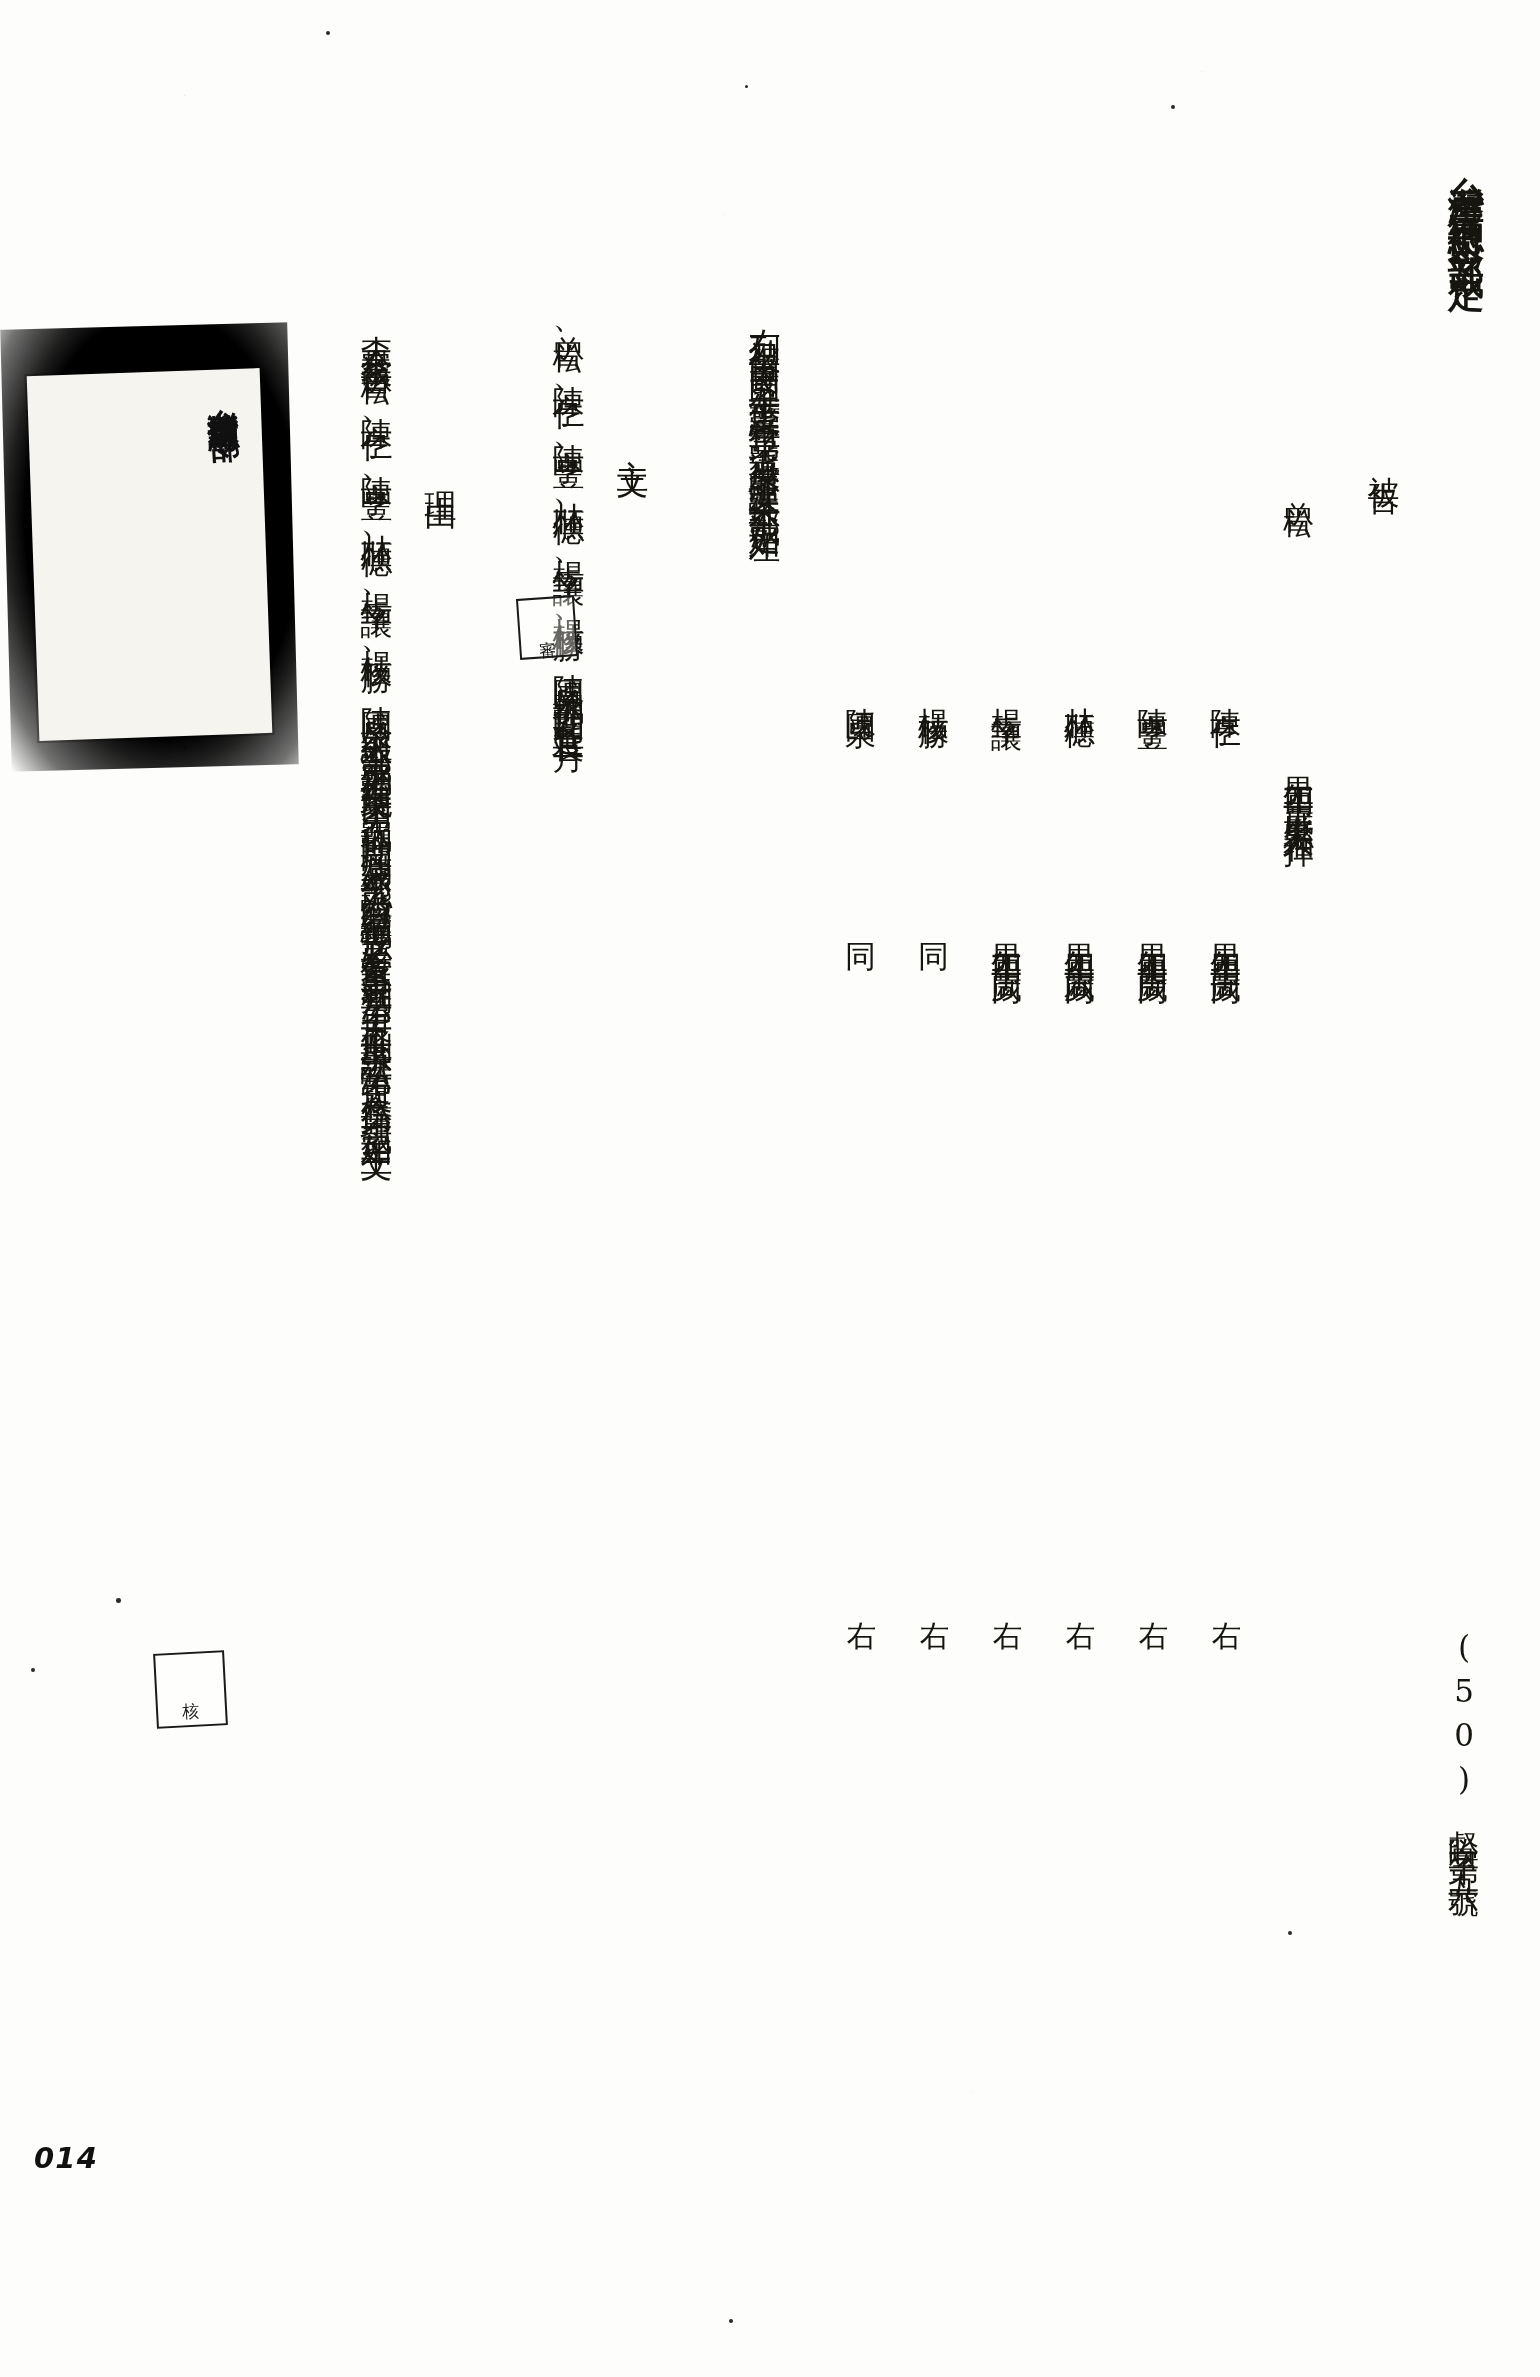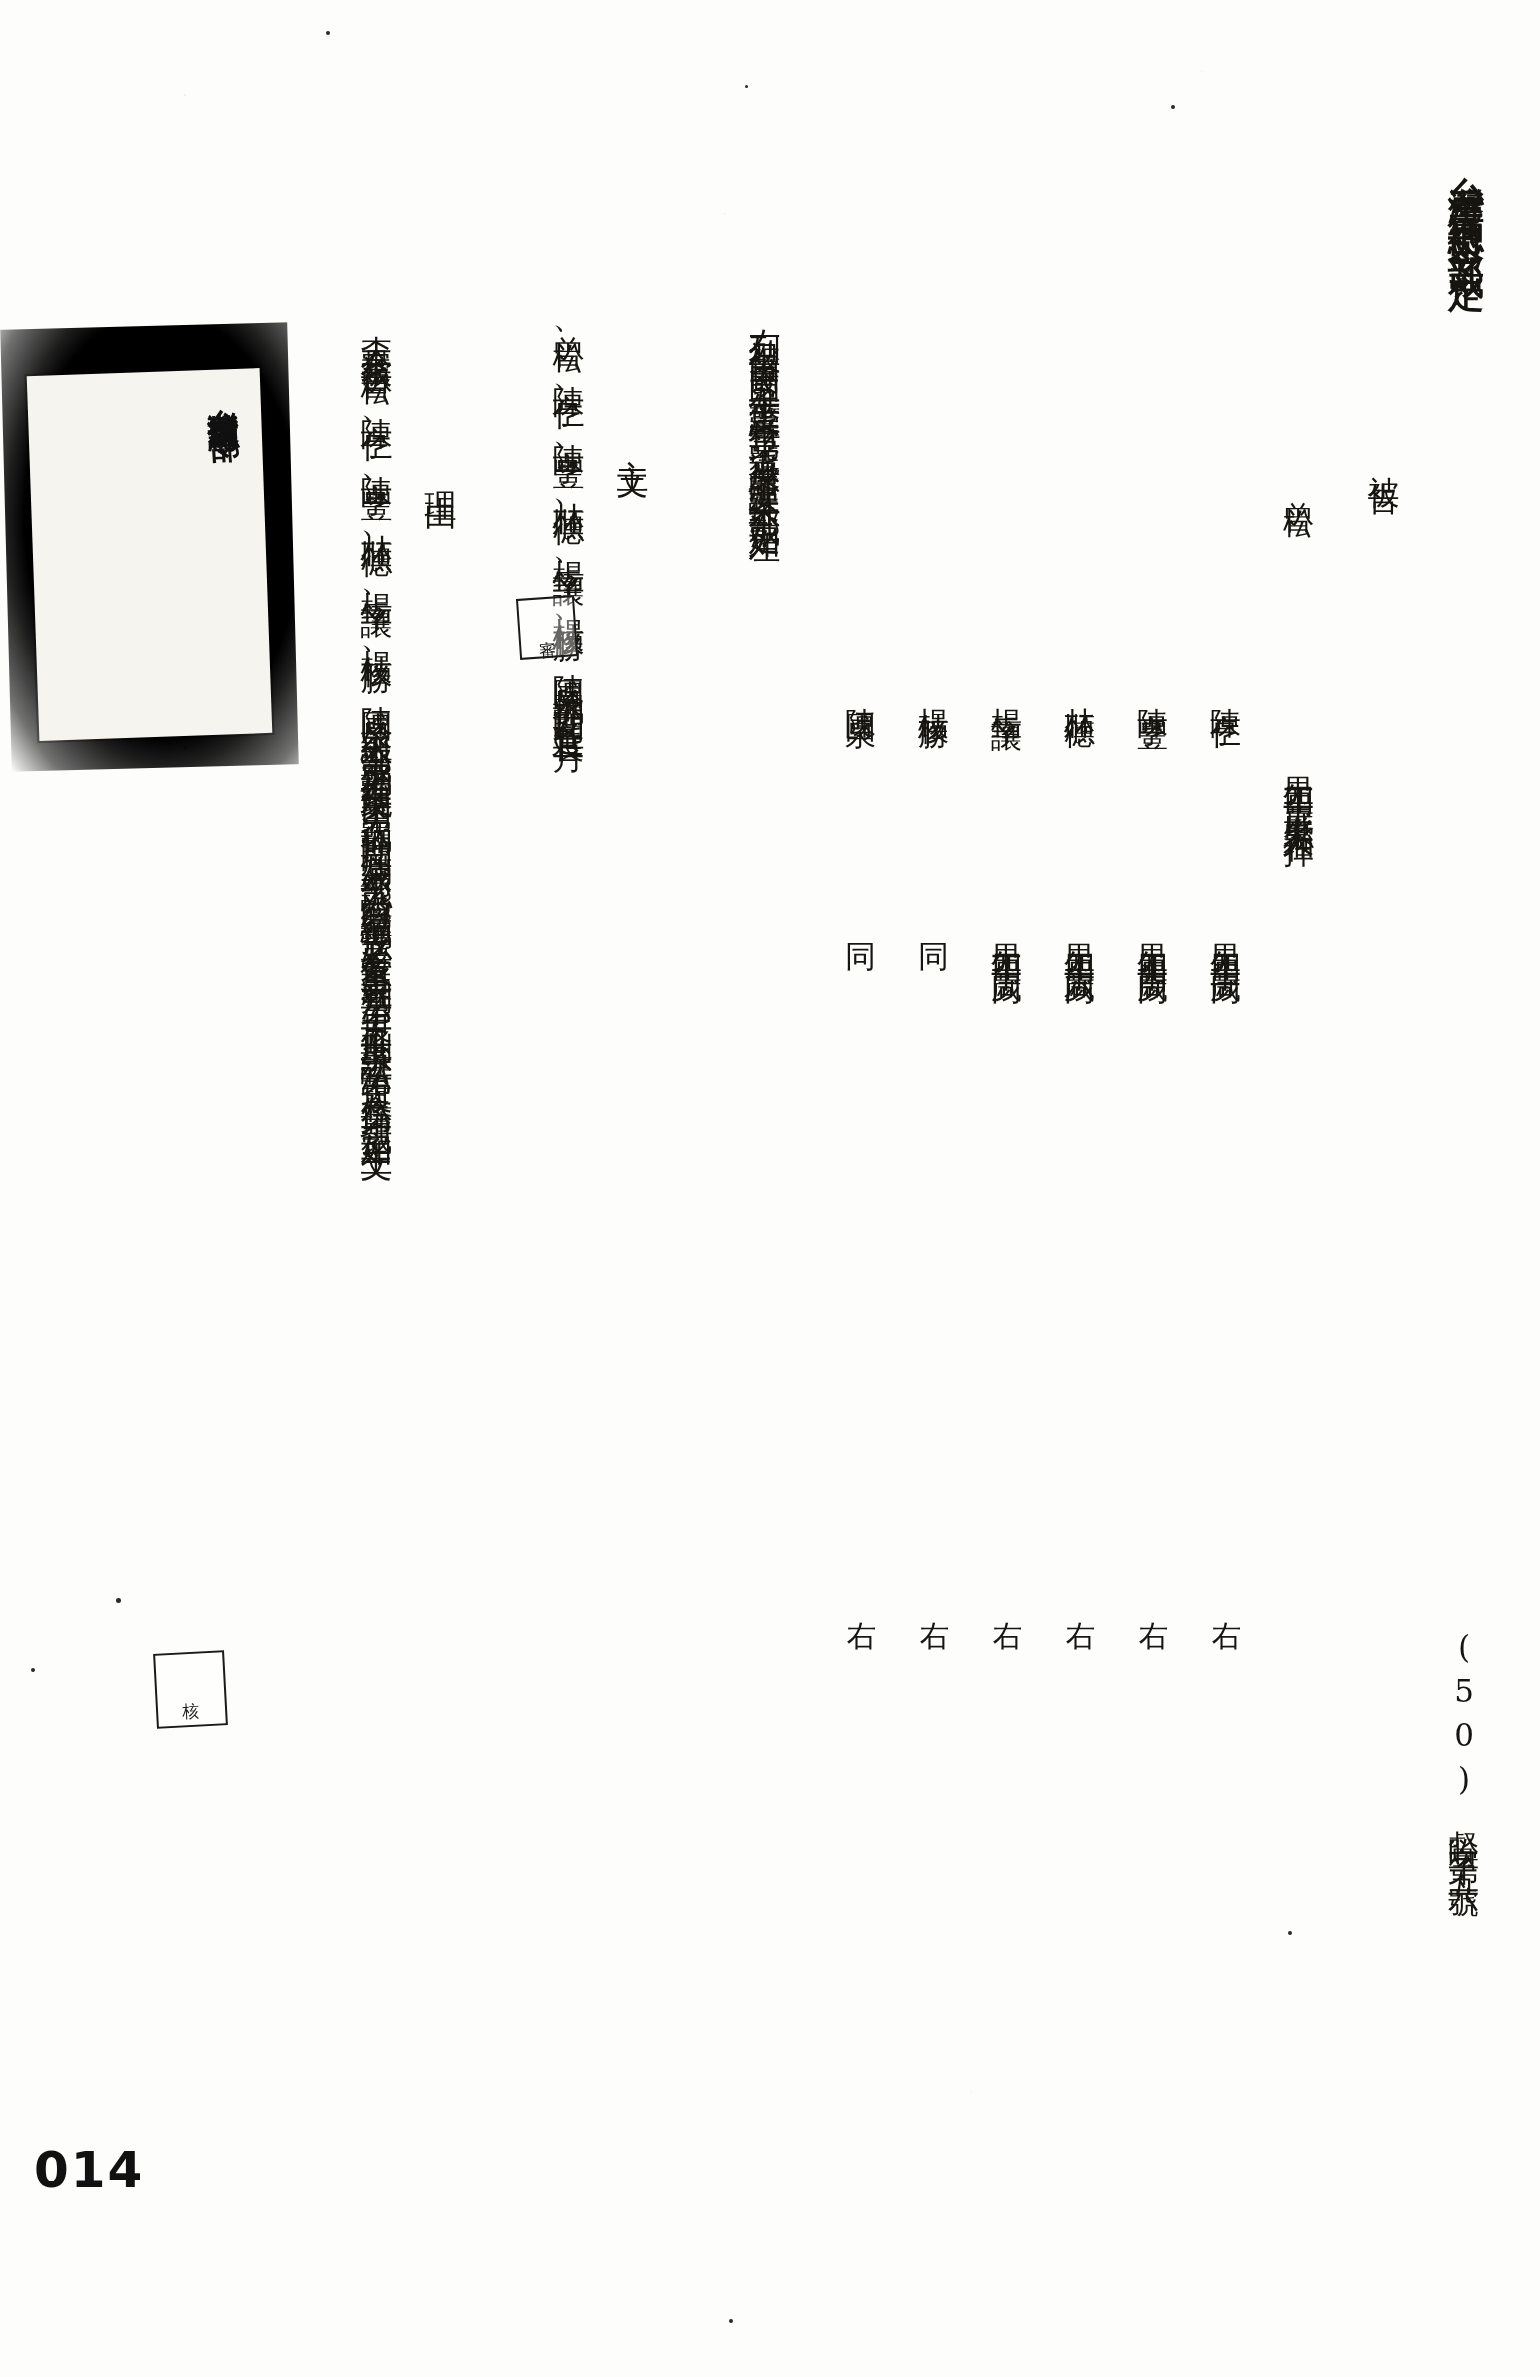--- a/index.html
+++ b/index.html
@@ -121,24 +121,25 @@
     text-orientation: upright;
     background: rgba(255,255,255,0.35);
   }
 
   
   #pagenum {
     position: absolute;
     left: 34px;
     top: 1086px;
     font-family: "DejaVu Sans", "Liberation Sans", sans-serif;
-    font-size: 50px;
+    font-size: 29px;
     font-weight: 700;
     letter-spacing: 0.04em;
     color: #111;
+    font-style: italic;
   }
 
   
   .speck {
     position: absolute;
     background: #2a2a2a;
     border-radius: 50%;
   }
 </style>
 </head>

